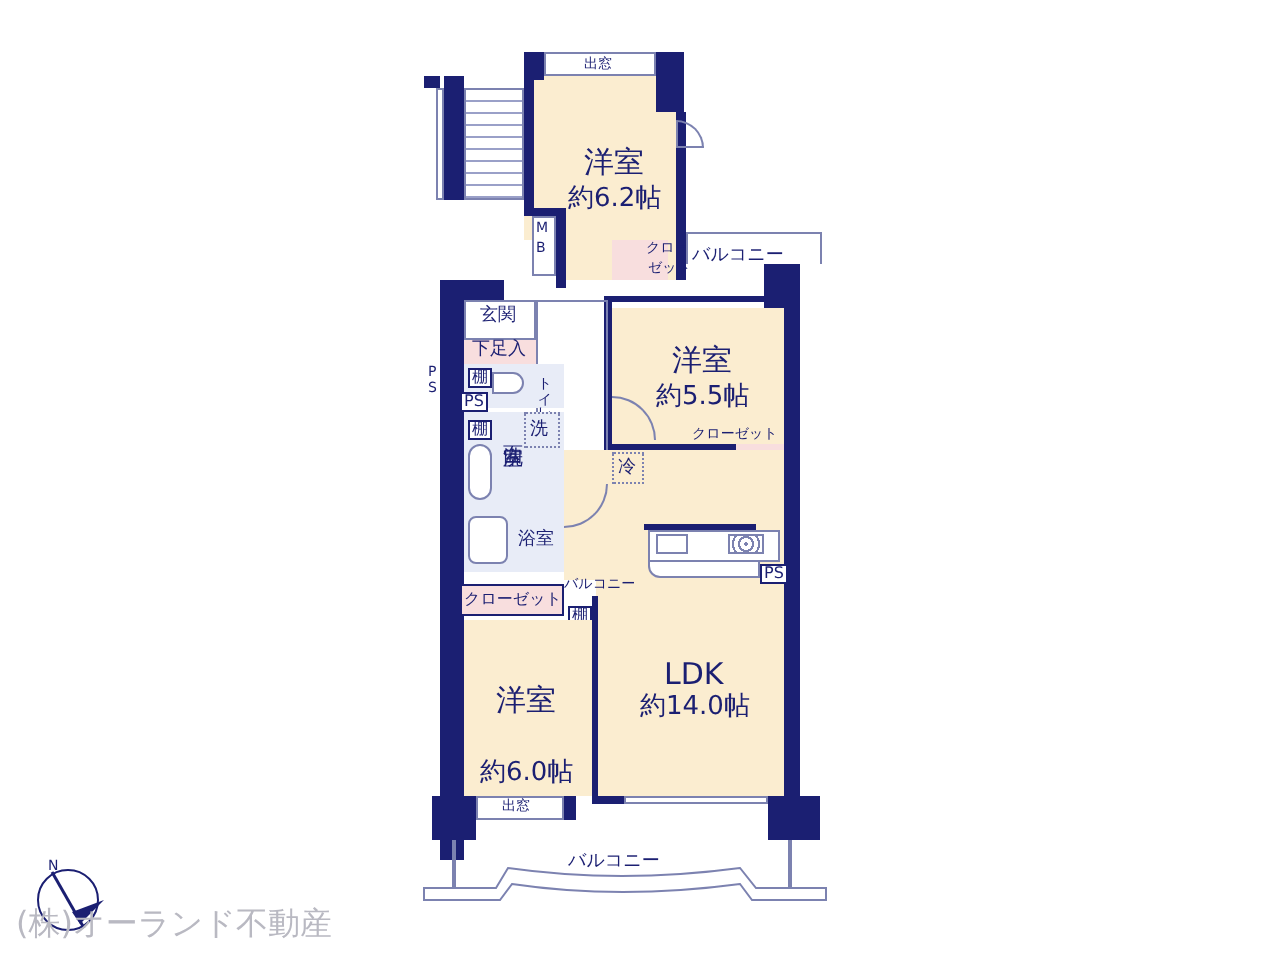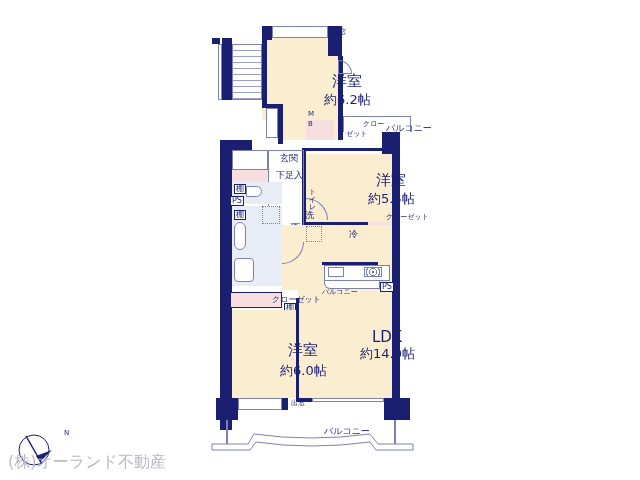--- a/index.html
+++ b/index.html
@@ -3,21 +3,21 @@
 <meta charset="utf-8">
 <style>
   html,body{margin:0;padding:0;background:#ffffff;}
   body{width:640px;height:480px;position:relative;overflow:hidden;font-family:"DejaVu Sans","Liberation Sans",sans-serif;}
   .abs{position:absolute;}
   .wall{position:absolute;background:#1b1f72;}
   .room{position:absolute;background:#fbedd0;}
   .wet{position:absolute;background:#e8ecf7;}
   .pink{position:absolute;background:#f8dede;}
   .white{position:absolute;background:#ffffff;}
-  .lbl{position:absolute;color:#1b1f72;white-space:nowrap;line-height:1;margin-left:40px;}
+  .lbl{position:absolute;color:#1b1f72;white-space:nowrap;line-height:1;}
   .big{font-size:15px;}
   .mid{font-size:13px;}
   .sm{font-size:9px;}
   .xs{font-size:7px;}
   .thin{position:absolute;border:1px solid #7c82b0;box-sizing:border-box;}
   .boxlbl{position:absolute;color:#1b1f72;font-size:8px;border:1px solid #1b1f72;background:#fff;line-height:1;padding:0 1px;}
   .logo{position:absolute;left:8px;top:452px;font-size:16px;color:#b9b9c2;letter-spacing:0px;}
 </style>
 </head>
 <body>
@@ -43,21 +43,21 @@
 
 <div class="thin" style="left:338px;top:60px;width:14px;height:14px;border-radius:0 14px 0 0;"></div>
 
 <div class="thin" style="left:266px;top:108px;width:12px;height:30px;background:#fff;"></div>
 <div class="lbl xs" style="left:268px;top:111px;">M</div>
 <div class="lbl xs" style="left:268px;top:121px;">B</div>
 
 <div class="lbl big" style="left:292px;top:74px;">洋室</div>
 <div class="lbl mid" style="left:284px;top:93px;">約6.2帖</div>
 <div class="lbl xs" style="left:323px;top:121px;">クロー</div>
-<div class="lbl xs" style="left:306px;top:131px;">ゼット</div>
+<div class="lbl xs" style="left:324px;top:131px;">ゼット</div>
 
 <div class="thin" style="left:343px;top:116px;width:68px;height:16px;border-bottom:none;"></div>
 <div class="lbl sm" style="left:346px;top:124px;">バルコニー</div>
 
 <div class="wall" style="left:220px;top:140px;width:12px;height:290px;"></div>
 <div class="wall" style="left:232px;top:140px;width:20px;height:10px;"></div>
 <div class="wall" style="left:382px;top:132px;width:18px;height:22px;"></div>
 <div class="wall" style="left:392px;top:150px;width:8px;height:250px;"></div>
 <div class="wall" style="left:216px;top:398px;width:22px;height:22px;"></div>
 <div class="wall" style="left:384px;top:398px;width:26px;height:22px;"></div>
@@ -113,21 +113,21 @@
 <div class="wall" style="left:296px;top:298px;width:3px;height:104px;"></div>
 <div class="lbl big" style="left:332px;top:330px;">LDK</div>
 <div class="lbl mid" style="left:320px;top:347px;">約14.0帖</div>
 <div class="thin" style="left:282px;top:242px;width:22px;height:22px;border-radius:0 0 22px 0;border-left:none;border-top:none;"></div>
 
 <div class="pink" style="left:230px;top:292px;width:52px;height:16px;border:1px solid #1b1f72;box-sizing:border-box;"></div>
 <div class="lbl xs" style="left:232px;top:296px;font-size:8px;">クローゼット</div>
 <div class="boxlbl" style="left:284px;top:303px;">棚</div>
 <div class="room" style="left:232px;top:310px;width:64px;height:88px;"></div>
 <div class="lbl big" style="left:248px;top:343px;">洋室</div>
-<div class="lbl mid" style="left:240px;top:364px;">約6.0帖</div>
+<div class="lbl mid" style="left:240px;top:380px;">約6.0帖</div>
 
 <div class="thin" style="left:238px;top:398px;width:44px;height:12px;"></div>
 <div class="lbl xs" style="left:251px;top:400px;">出窓</div>
 <div class="wall" style="left:282px;top:398px;width:6px;height:12px;"></div>
 <div class="wall" style="left:298px;top:398px;width:14px;height:4px;"></div>
 <div class="thin" style="left:312px;top:398px;width:72px;height:4px;"></div>
 
 <div class="thin" style="left:226px;top:420px;width:2px;height:26px;"></div>
 <div class="thin" style="left:394px;top:420px;width:2px;height:26px;"></div>
 <svg class="abs" style="left:210px;top:430px;" width="205" height="25" viewBox="0 0 205 25">

